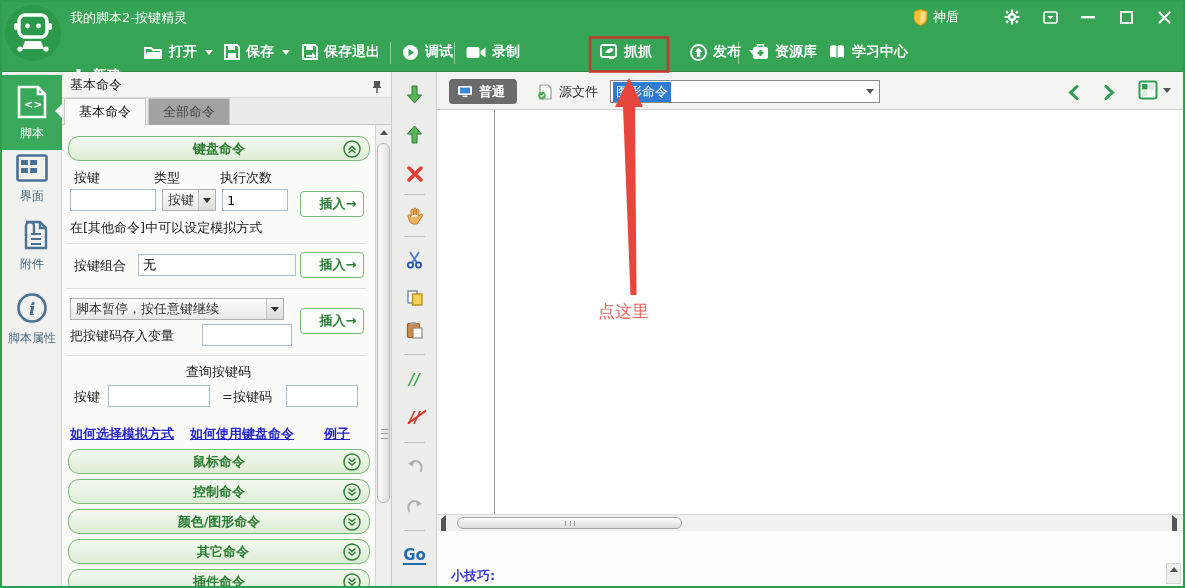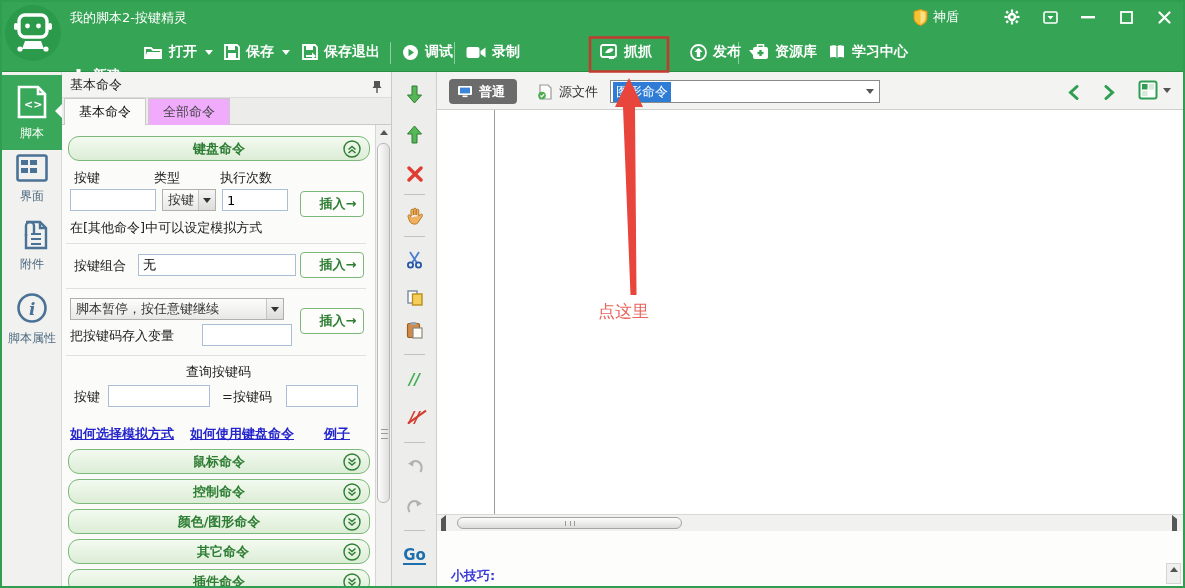--- a/index.html
+++ b/index.html
@@ -25,21 +25,21 @@
   .side-item { position:absolute; left:0; width:60px; text-align:center; color:#4d6a80; font-size:12px; cursor:default; }
   .side-item .lbl { display:block; margin-top:3px; }
   .side-item.active { background:#3aa85a; color:#fff; padding:10px 0 8px; }
   .side-item.active::after { content:""; position:absolute; right:-1px; top:28px; border-top:8px solid transparent; border-bottom:8px solid transparent; border-right:8px solid #fbfbf9; }
 
   
   .panel { position:absolute; left:60px; top:70px; width:330px; bottom:0; background:#fbfbf9; border-right:1px solid #c9c9c7; }
   .panel-hd { position:absolute; left:0; top:0; width:100%; height:26px; background:#f4f4f2; border-bottom:1px solid #dcdcda; line-height:26px; padding-left:8px; font-size:13px; color:#222; }
   .pin { position:absolute; right:8px; top:5px; }
   .ptabs { position:absolute; left:0; top:26px; width:100%; height:27px; background:#ececea; border-bottom:1px solid #c9c9c7; display:flex; }
-  .ptab { height:27px; line-height:26px; padding:0 14px; font-size:13px; border:1px solid #c9c9c7; border-bottom:none; background:#f0abfc; color:#444; margin-left:2px; cursor:default; }
+  .ptab { height:27px; line-height:26px; padding:0 14px; font-size:13px; border:1px solid #c9c9c7; border-bottom:none; background:#a3a3a3; color:#444; margin-left:2px; cursor:default; }
   .ptab.active { background:#fbfbf9; color:#111; position:relative; z-index:2; margin-bottom:-1px; }
   .pcontent { position:absolute; left:0; top:53px; right:16px; bottom:0; }
 
   .sec-bar { position:absolute; left:6px; width:302px; height:25px; border:1px solid #7cb87a; border-radius:11px; background:linear-gradient(#f3faf0,#dcedd6); color:#2d7d33; font-size:13px; font-weight:bold; display:flex; align-items:center; justify-content:center; cursor:default; }
   .sec-bar .chev { position:absolute; right:8px; top:3px; }
 
   .flbl { position:absolute; font-size:13px; color:#222; }
   .ipt { position:absolute; height:22px; border:1px solid #a9bfd3; background:#fff; font-size:13px; padding:0 4px; font-family:inherit; }
   .dd { position:absolute; height:22px; border:1px solid #b0b0ae; background:linear-gradient(#fdfdfd,#e8e8e6); display:flex; align-items:center; font-size:13px; cursor:default; }
   .dd .dtxt { flex:1; padding:0 5px; white-space:nowrap; overflow:hidden; }
@@ -365,21 +365,21 @@
               <path d="M5.5 5.5 L9 8.5 L12.5 5.5 M5.5 9 L9 12 L12.5 9" fill="none" stroke="#2d7d33" stroke-width="1.5"></path>
             </svg></span>
       </div>
       <div class="sec-bar" style="top:354px;">
         <span>控制命令</span>
         <span class="chev"><svg width="18" height="18" viewBox="0 0 18 18">
               <circle cx="9" cy="9" r="8" fill="none" stroke="#2d7d33" stroke-width="1.4"></circle>
               <path d="M5.5 5.5 L9 8.5 L12.5 5.5 M5.5 9 L9 12 L12.5 9" fill="none" stroke="#2d7d33" stroke-width="1.5"></path>
             </svg></span>
       </div>
-      <div class="sec-bar" style="top:384px;border-radius:9px;">
+      <div class="sec-bar" style="top:384px;">
         <span>颜色/图形命令</span>
         <span class="chev"><svg width="18" height="18" viewBox="0 0 18 18">
               <circle cx="9" cy="9" r="8" fill="none" stroke="#2d7d33" stroke-width="1.4"></circle>
               <path d="M5.5 5.5 L9 8.5 L12.5 5.5 M5.5 9 L9 12 L12.5 9" fill="none" stroke="#2d7d33" stroke-width="1.5"></path>
             </svg></span>
       </div>
       <div class="sec-bar" style="top:414px;padding-left:8px;">
         <span>其它命令</span>
         <span class="chev"><svg width="18" height="18" viewBox="0 0 18 18">
               <circle cx="9" cy="9" r="8" fill="none" stroke="#2d7d33" stroke-width="1.4"></circle>

